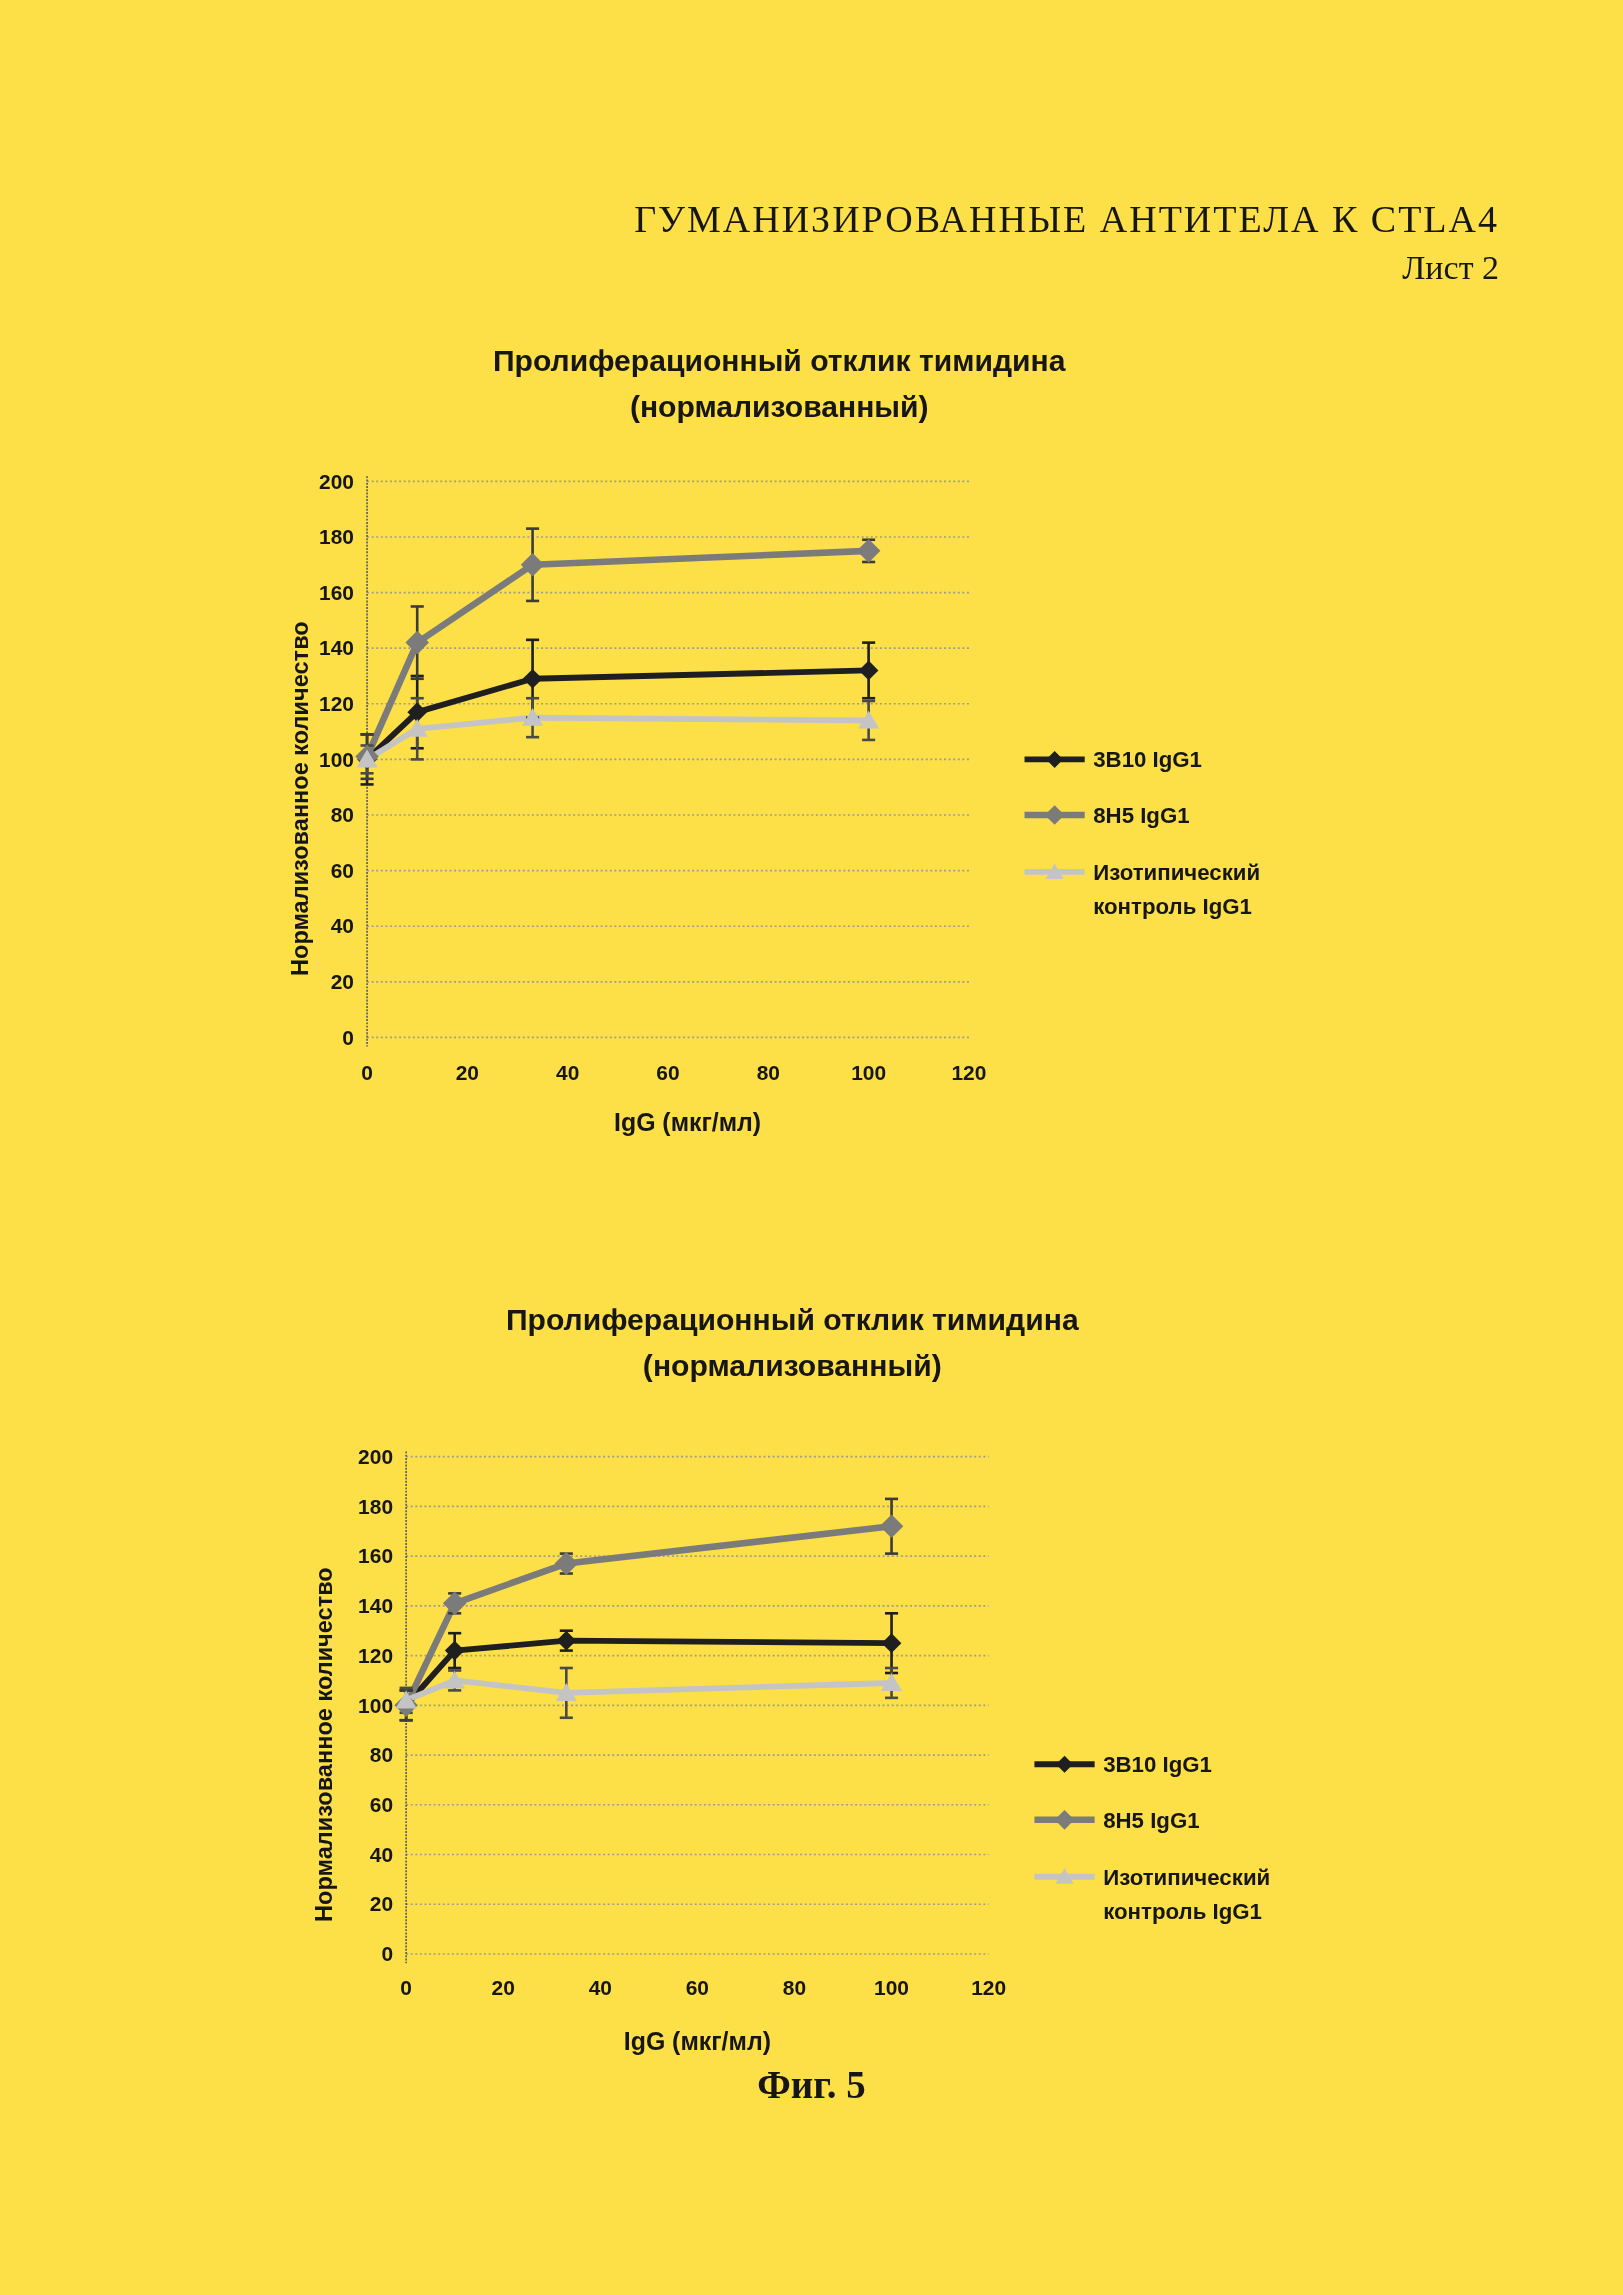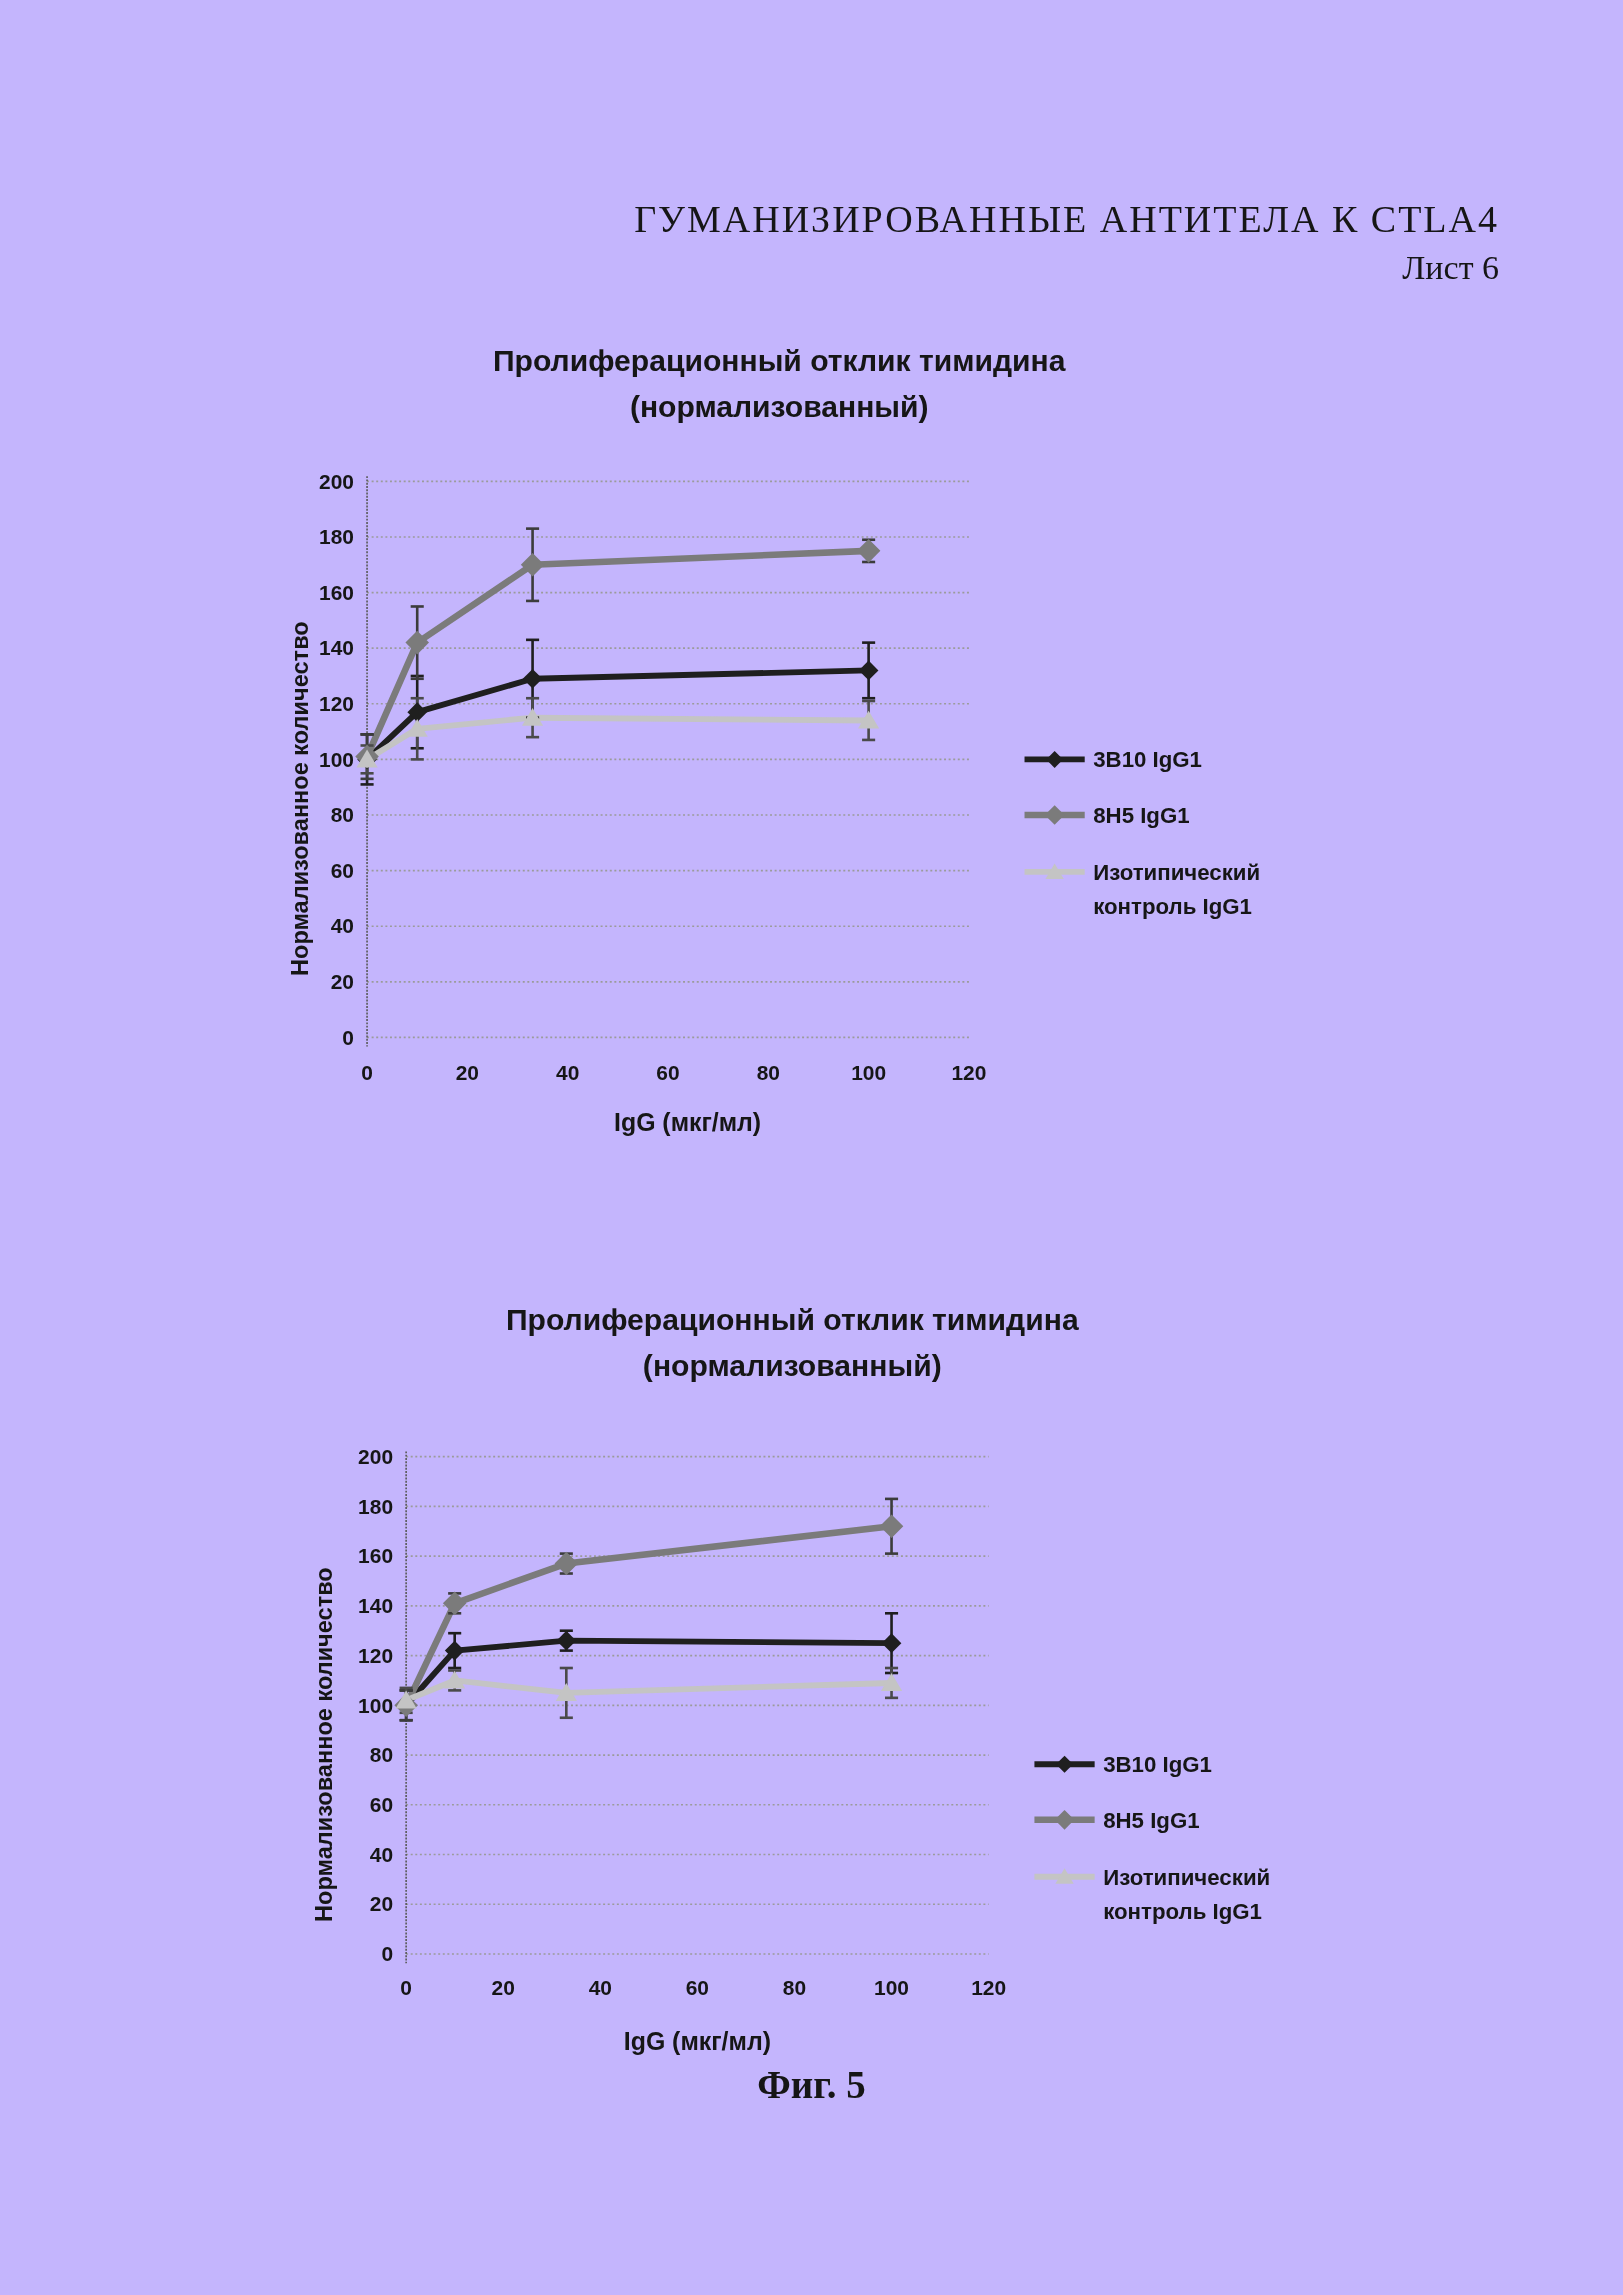--- a/index.html
+++ b/index.html
@@ -4,21 +4,21 @@
 <style>
   html, body {
     margin: 0;
     padding: 0;
     background: #ffffff;
   }
   .page {
     position: relative;
     width: 1623px;
     height: 2295px;
-    background: #c4b5fd;
+    background: #fde047;
     font-family: "Liberation Serif", serif;
     color: #161616;
     overflow: hidden;
   }
   .doc-header {
     position: absolute;
     top: 196px;
     right: 124px;
     text-align: right;
     line-height: 1.25;
@@ -55,21 +55,21 @@
     font-size: 39px;
   }
 </style>
 </head>
 <body>
 
 <div class="page">
 
   <div class="doc-header">
     <div class="title-line">ГУМАНИЗИРОВАННЫЕ АНТИТЕЛА К CTLA4</div>
-    <div class="sheet-line">Лист 6</div>
+    <div class="sheet-line">Лист 2</div>
   </div>
 
   <figure class="chart-fig" id="chart1-fig">
     <svg class="chart" id="chart1" viewBox="0 0 1680 1310">
         <line x1="140" x2="1060" y1="1115" y2="1115" stroke="#9b9b9b" stroke-width="2.5" stroke-dasharray="3 4"></line>
         <line x1="140" x2="1060" y1="1030" y2="1030" stroke="#9b9b9b" stroke-width="2.5" stroke-dasharray="3 4"></line>
         <line x1="140" x2="1060" y1="945" y2="945" stroke="#9b9b9b" stroke-width="2.5" stroke-dasharray="3 4"></line>
         <line x1="140" x2="1060" y1="860" y2="860" stroke="#9b9b9b" stroke-width="2.5" stroke-dasharray="3 4"></line>
         <line x1="140" x2="1060" y1="775" y2="775" stroke="#9b9b9b" stroke-width="2.5" stroke-dasharray="3 4"></line>
         <line x1="140" x2="1060" y1="690" y2="690" stroke="#9b9b9b" stroke-width="2.5" stroke-dasharray="3 4"></line>

